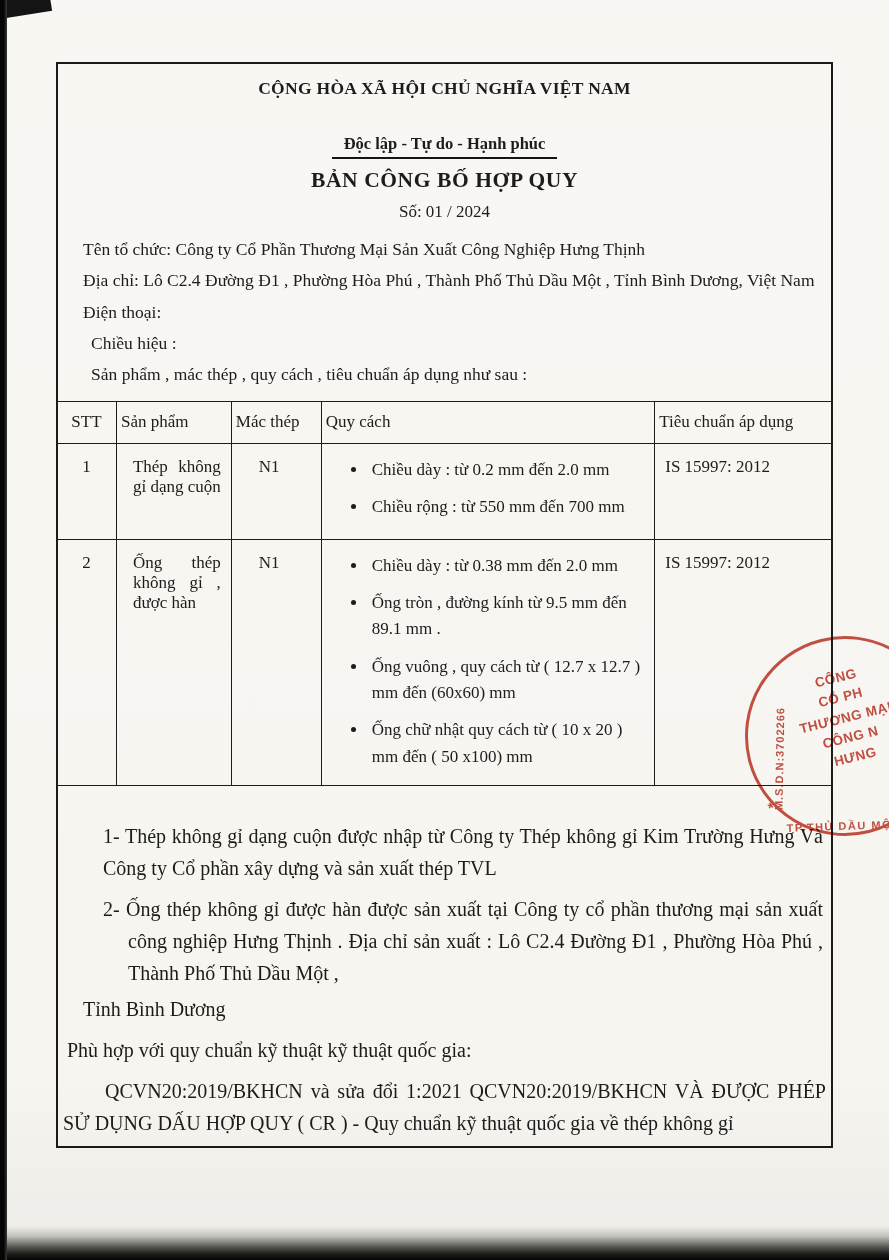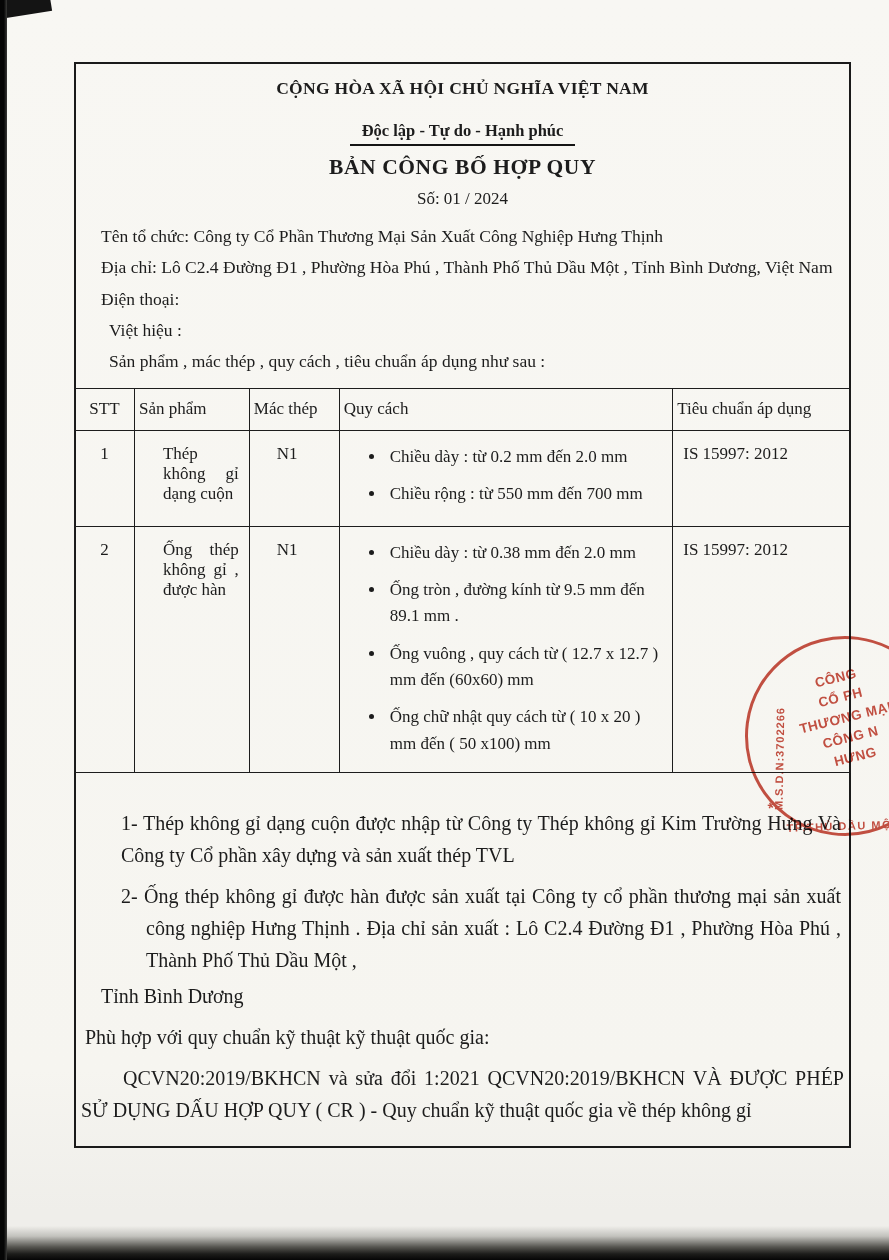--- a/index.html
+++ b/index.html
@@ -24,29 +24,29 @@
   .edge-bottom {
     position: absolute; left: 0; bottom: 0; width: 100%; height: 34px;
     background: linear-gradient(to bottom,
       rgba(140,140,134,0) 0%, rgba(140,140,134,0.45) 30%,
       #55544f 62%, #1d1d1b 82%, #050505 100%);
     z-index: 48;
   }
 
   
   .frame {
-    position: absolute; left: 74px; top: 62px; width: 777px; height: 1086px;
+    position: absolute; left: 56px; top: 62px; width: 777px; height: 1086px;
     border: 2px solid #1a1a1a; padding-top: 14px;
   }
 
   .nat-header { text-align: center; }
   .nat-line1 { font-weight: bold; font-size: 17.5px; letter-spacing: 0.3px; }
   .nat-line2 {
     display: inline-block; font-weight: bold; font-size: 16.5px;
-    border-bottom: 2px solid #151515; padding: 1px 12px 3px; margin-top: 3px;
+    border-bottom: 2px solid #151515; padding: 1px 12px 3px; margin-top: 16px;
   }
 
   .title { text-align: center; font-size: 21.5px; font-weight: bold; letter-spacing: 0.6px; margin-top: 9px; }
   .doc-number { text-align: center; font-size: 17px; margin-top: 9px; }
 
   .para { font-size: 17.5px; line-height: 1.62; margin: 3px 8px 2px 25px; }
   .para.first { margin-top: 13px; }
   .para.indent1 { margin-left: 33px; }
   .bold { font-weight: bold; margin-left: 5px; }
 
@@ -54,21 +54,21 @@
   .spec-table {
     width: calc(100% + 4px); margin-left: -2px; margin-top: 12px;
     border-collapse: collapse; font-size: 17px;
   }
   .spec-table th, .spec-table td { border: 1.6px solid #1d1d1d; }
   .spec-table th { font-weight: normal; text-align: left; height: 42px; padding: 4px 4px; }
   th.col-stt { text-align: center; padding: 4px 2px; }
   tr.r1 { height: 96px; }
   tr.r2 { height: 238px; }
   .c-stt { text-align: center; vertical-align: top; padding-top: 13px; }
-  .c-sp  { vertical-align: top; padding: 13px 10px 4px 28px; text-align: justify; }
+  .c-sp  { vertical-align: top; padding: 13px 10px 4px 16px; text-align: justify; }
   .c-mt  { vertical-align: top; padding: 13px 4px 12px 27px; }
   .c-qc  { vertical-align: top; padding: 4px 10px; }
   .c-qc ul { margin: 9px 0 0; padding-left: 36px; }
   .c-qc li { margin-bottom: 11px; line-height: 1.55; padding-left: 4px; }
   .c-tc  { vertical-align: top; padding: 13px 6px 0 10px; }
 
   
   .notes { margin-top: 34px; }
   .note { font-size: 20px; line-height: 1.6; margin: 0 8px 9px 45px; text-align: justify; }
   .note.n2 { margin-left: 70px; text-indent: -25px; margin-bottom: 4px; }
@@ -114,21 +114,21 @@
     <div class="nat-line1">CỘNG HÒA XÃ HỘI CHỦ NGHĨA VIỆT NAM</div><br>
     <div class="nat-line2">Độc lập - Tự do - Hạnh phúc</div>
   </div>
 
   <h1 class="title">BẢN CÔNG BỐ HỢP QUY</h1>
   <div class="doc-number">Số: 01 / 2024</div>
 
   <p class="para first">Tên tổ chức: Công ty Cổ Phần Thương Mại Sản Xuất Công Nghiệp Hưng Thịnh</p>
   <p class="para">Địa chỉ: Lô C2.4 Đường Đ1 , Phường Hòa Phú , Thành Phố Thủ Dầu Một , Tỉnh Bình Dương, Việt Nam</p>
   <p class="para">Điện thoại:</p>
-  <p class="para indent1">Việt hiệu :</p>
+  <p class="para indent1">Chiều hiệu :</p>
   <p class="para indent1">Sản phẩm , mác thép , quy cách , tiêu chuẩn áp dụng như sau :</p>
 
   <table class="spec-table">
     <colgroup>
       <col style="width:60px">
         <col style="width:115px">
         <col style="width:90px">
         <col style="width:334px">
         <col style="width:178px">
     </colgroup>

